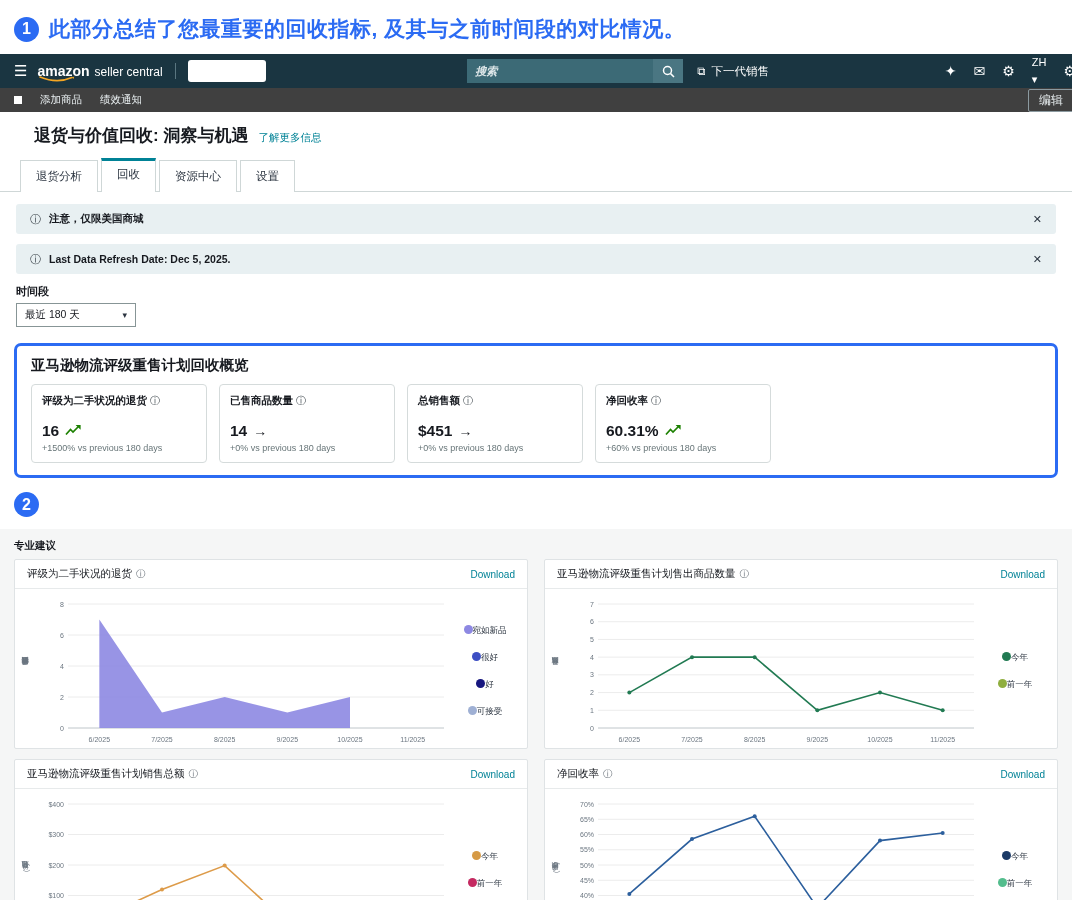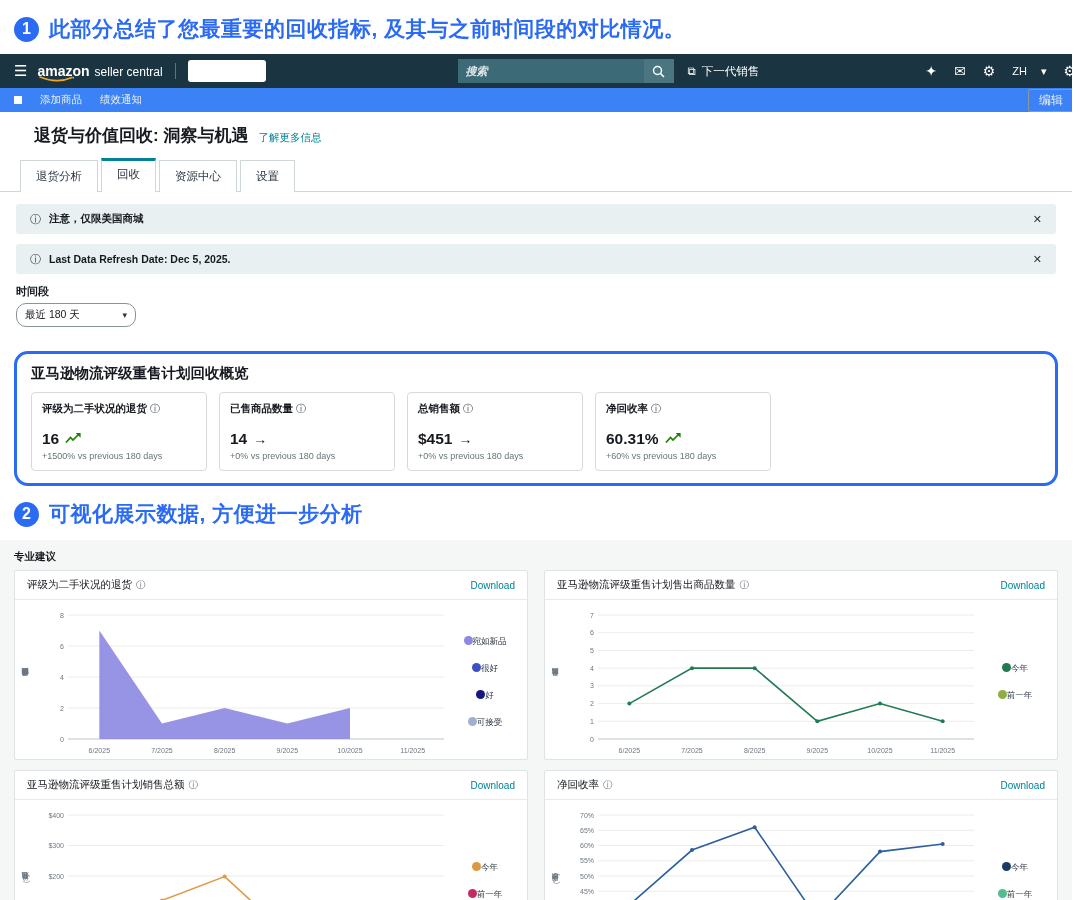--- a/index.html
+++ b/index.html
@@ -24,25 +24,25 @@
   .vdiv { width:1px; height:16px; background:#5a7680; margin:0 12px; }
   .redacted { width:78px; height:22px; background:#fff; border-radius:3px; }
   .spacer { flex:1; }
   .searchbox { display:flex; width:242px; height:24px; }
   .searchbox input { flex:1; background:#3c6a76; border:none; outline:none; color:#e7eef0;
     font-style:italic; font-weight:bold; font-size:11px; padding:0 8px;margin-left:26px; }
   .searchbox input::placeholder { color:#dfe8ea; font-style:italic; font-weight:bold; }
   .search-btn { width:30px; background:#4a7682; border:none; display:flex; align-items:center; justify-content:center; cursor:pointer; }
   .nextgen { display:flex; align-items:center; gap:6px; margin-left:14px; font-size:11.5px; color:#fff; cursor:pointer; }
   .top-icons { display:flex; align-items:center; gap:17px; font-size:14px; color:#fff; }
-  .lang { font-size:11px; display:flex; align-items:flex-start; gap:14px; cursor:pointer; }
+  .lang { font-size:11px; display:flex; align-items:flex-start; gap:5px; cursor:pointer;flex-direction:column; }
   .cuticon { margin-right:-14px; font-size:14px; }
 
   
-  .subbar { height:24px; background:#3b82f6; display:flex; align-items:center; padding:0 14px; gap:18px; overflow:hidden; }
+  .subbar { height:24px; background:#404040; display:flex; align-items:center; padding:0 14px; gap:18px; overflow:hidden; }
   .bkmark { width:8px; height:8px; background:#fff; display:inline-block; }
   .subnav { color:#e8eef0; font-size:10.5px; cursor:pointer; }
   .edit-btn { margin-right:-16px; border:1px solid #8c9aa0; background:transparent; color:#e8eef0;
     font-size:12px; padding:2px 10px; border-radius:2px; white-space:nowrap; cursor:pointer; }
 
   
   .title-row { padding:12px 0 0 34px; display:flex; align-items:baseline; gap:10px; }
   .page-title { font-size:17px; font-weight:bold; color:#16191f; }
   .learn-more { font-size:10.5px; color:#008296; cursor:pointer; }
   .tabs { display:flex; margin-top:10px; padding-left:20px; border-bottom:1px solid #cfd7d7; align-items:flex-end; }
@@ -55,26 +55,26 @@
     padding:0 14px; gap:8px; }
   .banner1 { margin-top:12px; }
   .banner2 { margin-top:10px; }
   .banner-text { font-size:10.5px; font-weight:bold; color:#16191f; }
   .info-ico { color:#3a4349; font-size:11px; }
   .banner-close { margin-left:auto; font-size:11px; color:#2b3440; cursor:pointer; }
 
   
   .period { margin:10px 16px 0; }
   .period-label { font-size:11px; font-weight:bold; color:#16191f; }
-  .select { margin-top:4px; width:120px; height:24px; border:1px solid #879596; border-radius:10px; background:#fff;
+  .select { margin-top:4px; width:120px; height:24px; border:1px solid #879596; border-radius:0; background:#fff;
     display:flex; align-items:center; justify-content:space-between; padding:0 8px; font-size:10.5px; color:#16191f; cursor:pointer; }
   .select .chev { font-size:9px; color:#2b3440; }
 
   
-  .overview { margin:24px 14px 0; border:3px solid #2b6bf3; border-radius:14px; padding:10px 14px 12px; }
+  .overview { margin:16px 14px 0; border:3px solid #2b6bf3; border-radius:7px; padding:10px 14px 12px; }
   .overview-title { font-size:14.5px; font-weight:bold; color:#16191f; margin-bottom:9px; }
   .cards { display:flex; gap:12px; }
   .metric-card { width:176px; border:1px solid #d5dbdb; border-radius:4px; background:#fff; padding:9px 10px; }
   .mc-label { font-size:10.5px; font-weight:bold; color:#16191f; }
   .mc-label .info-ico { font-weight:normal; margin-left:3px; font-size:10px; }
   .mc-value { margin-top:14px; display:flex; align-items:center; gap:6px; font-size:15.5px; font-weight:bold; color:#16191f; }
   .flat-arrow { font-size:14px; font-weight:normal; color:#16191f; }
   .mc-compare { margin-top:3px; font-size:9px; color:#677578; }
 
   
@@ -223,21 +223,20 @@
                   <polygon points="10.6,0 15.6,0 15.6,4.8" fill="#1d8102"></polygon>
                 </svg></span>
             </div>
           <div class="mc-compare">+60% vs previous 180 days</div>
         </div>
       </div>
     </div>
 
     <div class="anno" style="padding:14px 0 8px 14px;">
       <span class="anno-circle">2</span>
-      <span class="anno-text">可视化展示数据, 方便进一步分析</span>
     </div>
 
     <div class="advice-panel">
       <div class="advice-label">专业建议</div>
       <div class="chart-grid">
 
         <div class="chart-card">
           <div class="chart-head">
             <span class="chart-title"><span>评级为二手状况的退货</span><span class="info-ico">ⓘ</span></span>
             <a class="download">Download</a>

